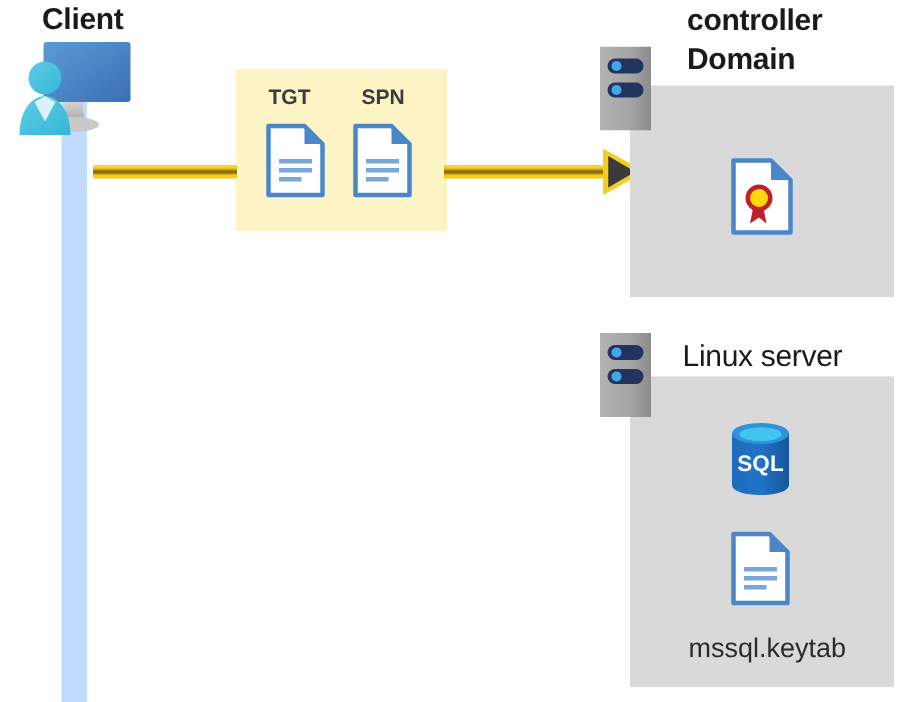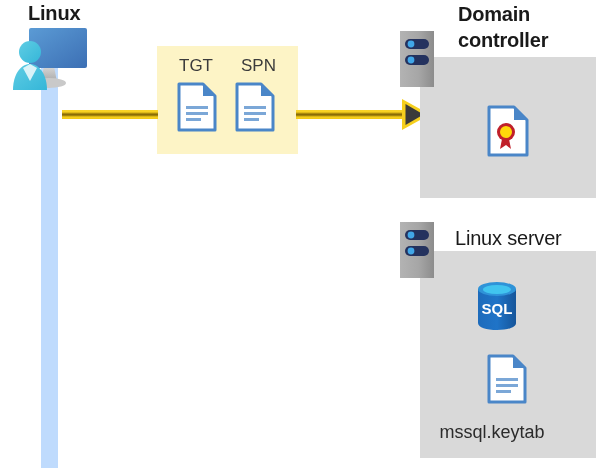--- a/index.html
+++ b/index.html
@@ -54,23 +54,24 @@
     left: 157px;
     top: 46px;
     width: 141px;
     height: 108px;
     background: #fdf4c6;
   }
 
   .msg-label {
     position: absolute;
     top: 10px;
-    font-size: 17px;
+    font-size: 14px;
     color: #3b3b3b;
     white-space: nowrap;
+    font-weight: bold;
   }
   #label-tgt { left: 22px; }
   #label-spn { left: 84px; }
 
   .doc-icon-wrap { position: absolute; top: 36px; width: 40px; height: 50px; }
   #doc-tgt { left: 20px; }
   #doc-spn { left: 78px; }
 
   
   #arrow-line-left {
@@ -129,41 +130,41 @@
     top: 227px;
     font-size: 20px;
     font-weight: normal;
     color: #1a1a1a;
     letter-spacing: -0.2px;
     white-space: nowrap;
   }
 
   
   #certificate-icon { left: 487px; top: 105px; width: 42px; height: 52px; }
-  #sql-db-icon     { left: 474px; top: 280px; width: 46px; height: 52px; }
+  #sql-db-icon     { left: 484px; top: 280px; width: 46px; height: 52px; }
   #keytab-icon     { left: 487px; top: 354px; width: 40px; height: 50px; }
 
   #keytab-label {
     left: 420px;
     top: 422px;
     width: 144px;
-    text-align: center;
+    text-align: right;
     font-size: 18px;
     color: #2b2b2b;
     white-space: nowrap;
   }
 </style>
 </head>
 <body>
 
 <div id="canvas">
 
   <div class="abs" id="client-lifeline"></div>
 
-  <div class="abs" id="client-title">Linux</div>
+  <div class="abs" id="client-title">Client</div>
 
   <div class="abs" id="client-icon">
     <svg width="84" height="68" viewBox="0 0 84 68" xmlns="http://www.w3.org/2000/svg">
       <defs>
         <linearGradient id="monGrad" x1="0" y1="0" x2="1" y2="1">
           <stop offset="0%" stop-color="#5b9bd5"></stop>
           <stop offset="100%" stop-color="#3c6fb4"></stop>
         </linearGradient>
         <linearGradient id="standGrad" x1="0" y1="0" x2="0" y2="1">
           <stop offset="0%" stop-color="#d8d8d8"></stop>
@@ -236,22 +237,22 @@
       </defs>
       <rect x="0" y="0" width="34" height="56" fill="url(#srvGrad1)"></rect>
       <rect x="5" y="8" width="24" height="10" rx="5" fill="#24325e"></rect>
       <circle cx="11" cy="13" r="3.4" fill="#41a7e8"></circle>
       <rect x="5" y="24" width="24" height="10" rx="5" fill="#24325e"></rect>
       <circle cx="11" cy="29" r="3.4" fill="#41a7e8"></circle>
     </svg>
   </div>
 
   <div class="abs" id="dc-title">
+    <div>controller</div>
     <div>Domain</div>
-    <div>controller</div>
   </div>
 
   <div class="abs" id="certificate-icon">
     <svg width="42" height="52" viewBox="0 0 42 52" xmlns="http://www.w3.org/2000/svg">
       <path d="M2 2 L27 2 L40 15 L40 50 L2 50 Z" fill="#ffffff" stroke="#4a86c8" stroke-width="3" stroke-linejoin="round"></path>
       <path d="M27 2 L40 15 L27 15 Z" fill="#4a86c8"></path>
 
       <path d="M16 29 L13 44 L19 40 L24 44 L21 29 Z" fill="#c0202a"></path>
 
       <circle cx="19" cy="27" r="9" fill="#c0202a"></circle>

